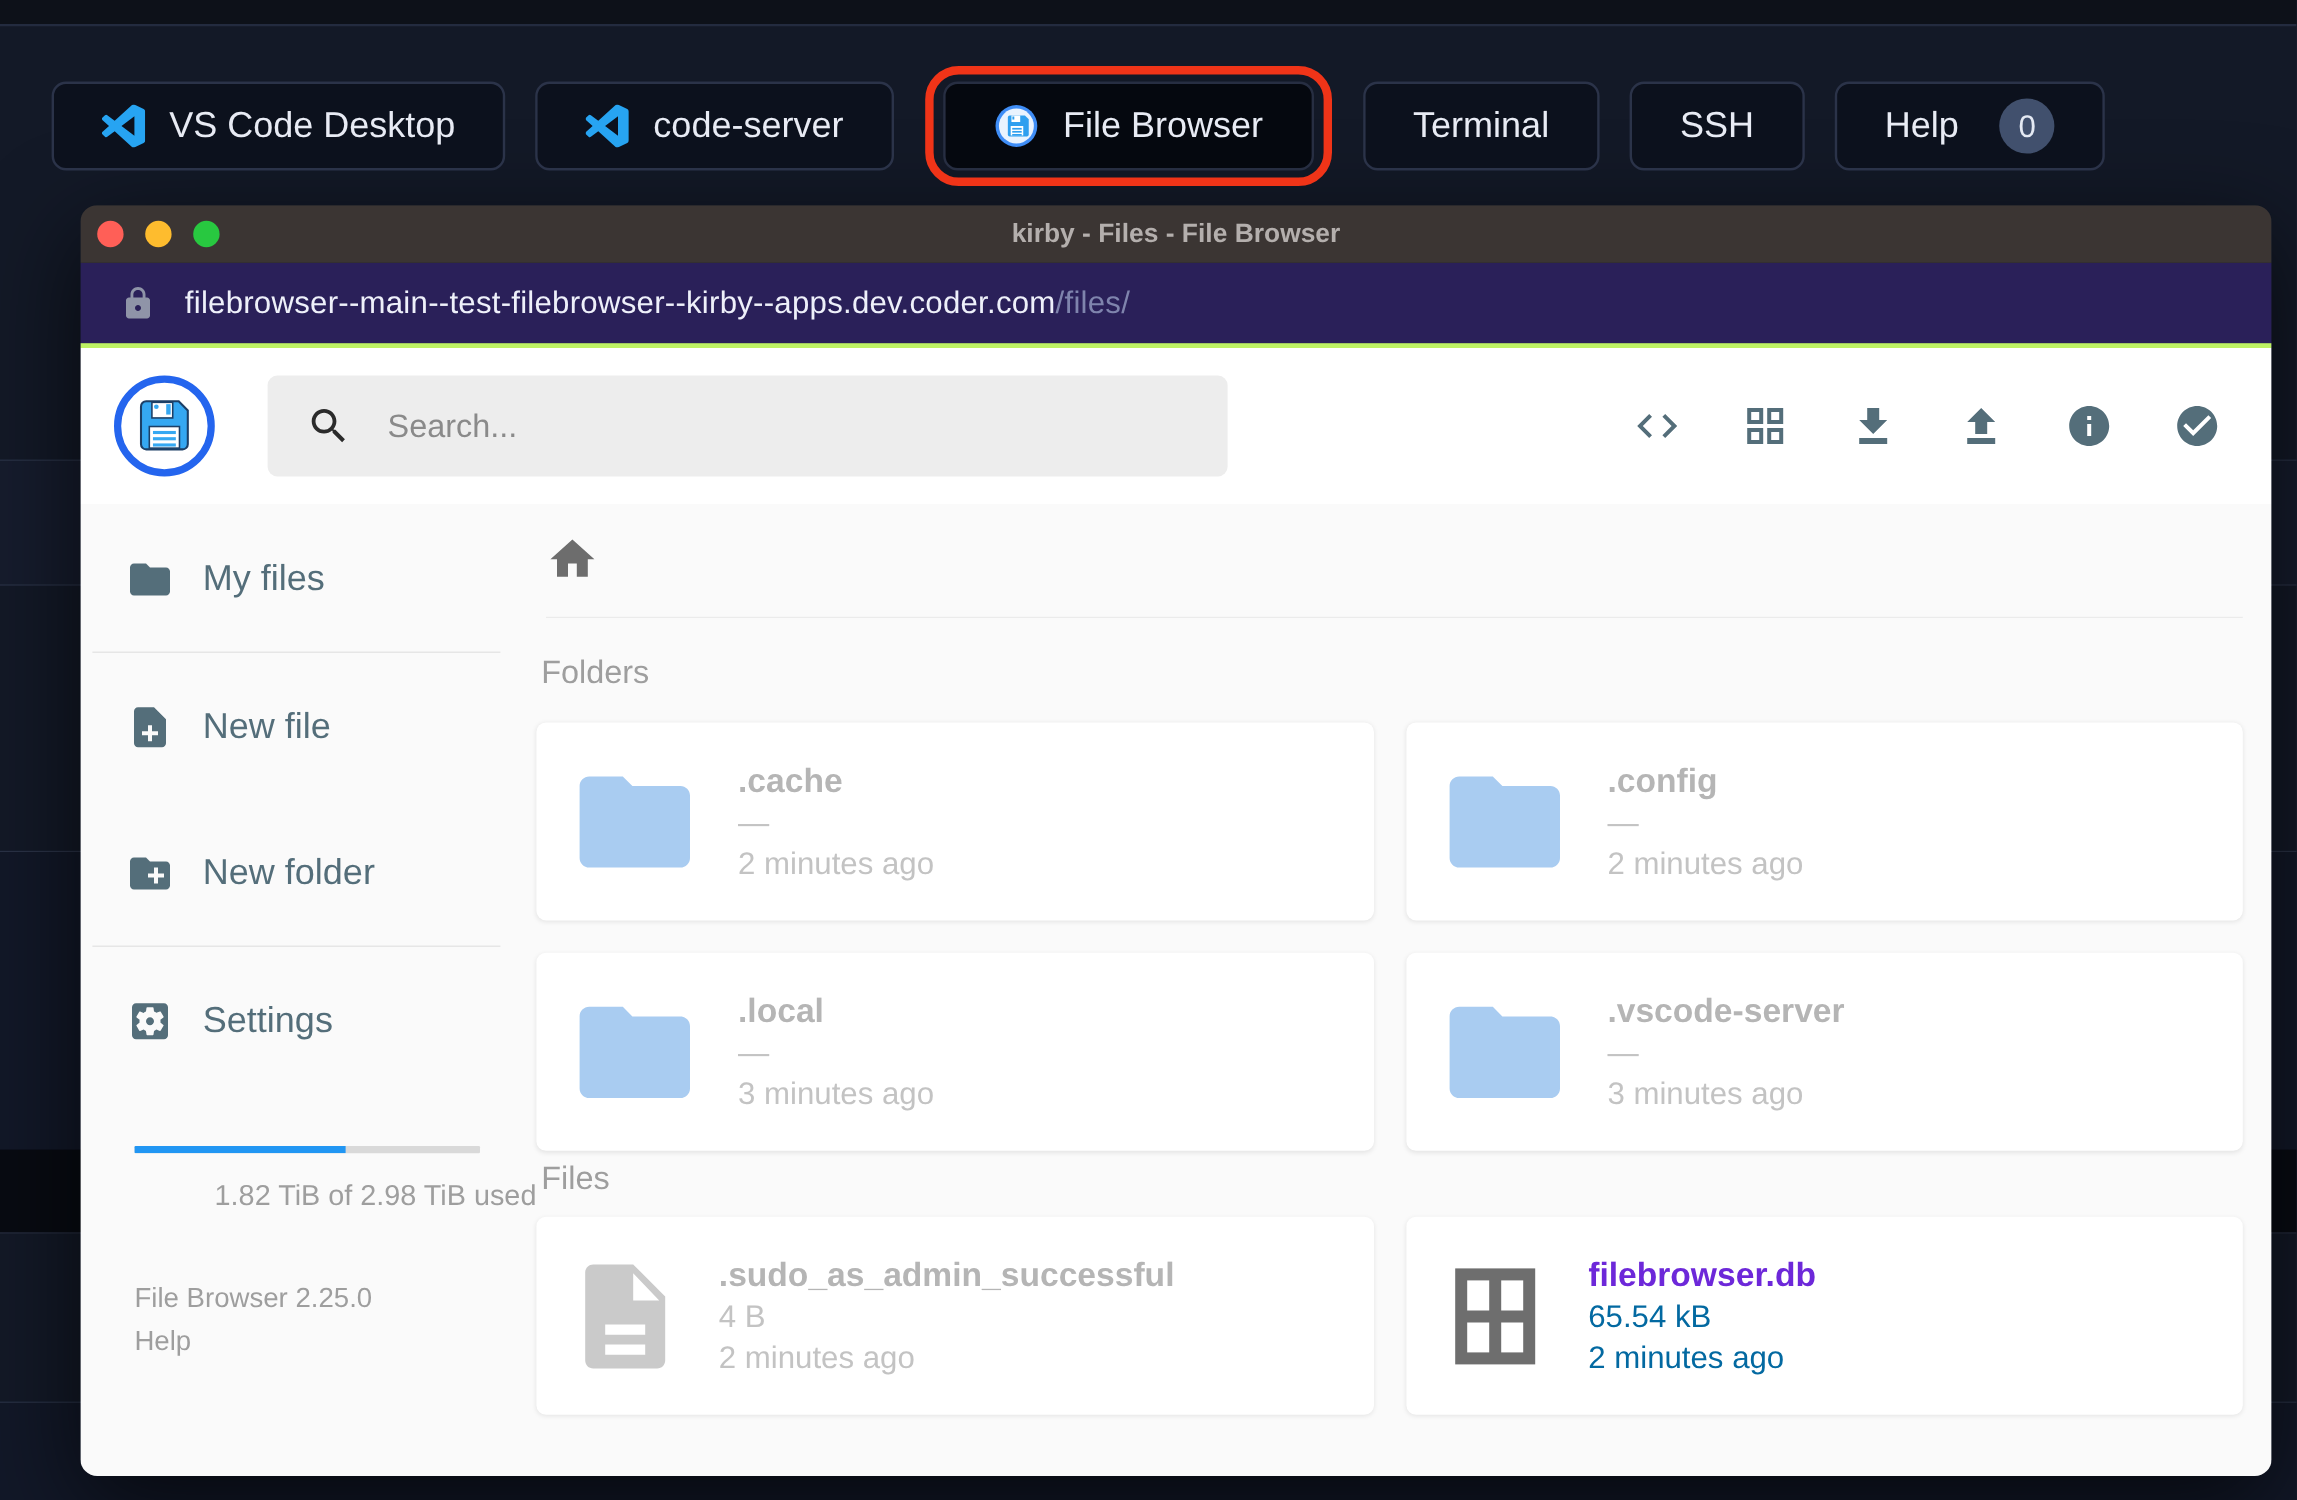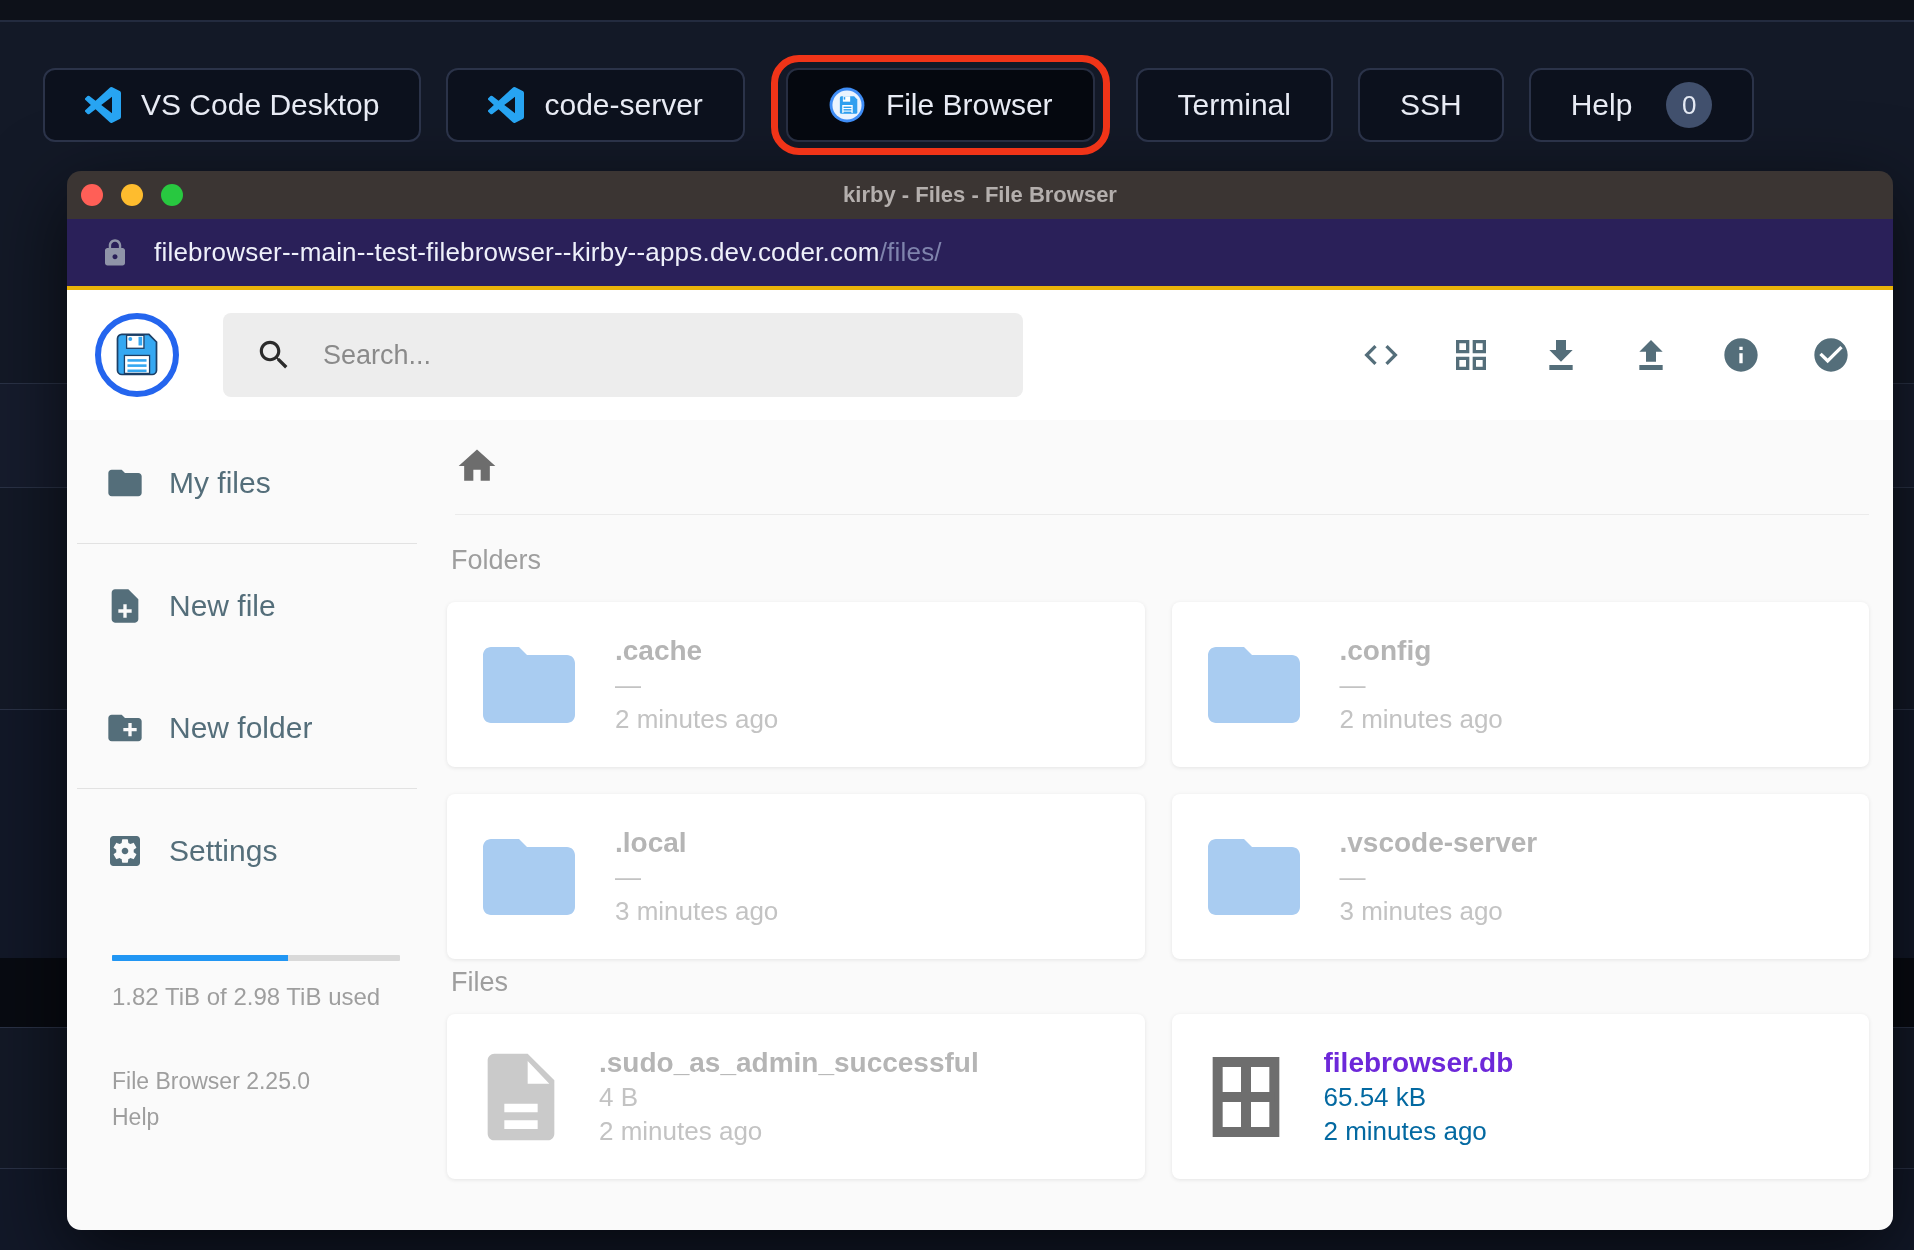--- a/index.html
+++ b/index.html
@@ -24,21 +24,21 @@
 
   
   .window { position:absolute; left:67px; top:171px; width:1826px; height:1059px; border-radius:14px; overflow:hidden; display:flex; flex-direction:column; box-shadow:0 24px 80px rgba(0,0,0,.65); z-index:4; }
   .titlebar { flex:0 0 48px; background:#3b3533; display:flex; align-items:center; position:relative; }
   .traffic { width:22px; height:22px; border-radius:50%; }
   .tl-close { background:#ff5f57; margin-left:14px; }
   .tl-min { background:#febc2e; margin-left:18px; }
   .tl-zoom { background:#28c840; margin-left:18px; }
   .window-title { position:absolute; left:0; right:0; text-align:center; color:#b4afad; font-weight:bold; font-size:22px; pointer-events:none; }
 
-  .urlbar { flex:0 0 71px; background:#2a2059; border-bottom:4px solid #eab308; display:flex; align-items:center; padding-left:33px; gap:24px; }
+  .urlbar { flex:0 0 71px; background:#2a2059; border-bottom:4px solid #bef264; display:flex; align-items:center; padding-left:33px; gap:24px; }
   .url-text { font-size:26px; letter-spacing:.2px; }
   .url-host { color:#eef0fa; }
   .url-path { color:#7f84ad; }
 
   
   .appheader { flex:0 0 130px; background:#ffffff; display:flex; align-items:center; }
   .logo { margin-left:28px; width:84px; height:84px; border-radius:50%; border:6px solid #2465ee; background:#fff; display:flex; align-items:center; justify-content:center; cursor:pointer; }
   .searchbar { margin-left:44px; width:800px; height:84px; background:#ededed; border-radius:8px; display:flex; align-items:center; padding:0 32px; gap:30px; cursor:text; }
   .search-input { border:none; background:transparent; outline:none; font-size:27px; color:#333; flex:1; font-family:"Liberation Sans", sans-serif; }
   .search-input::placeholder { color:#8a8a8a; }
@@ -48,21 +48,21 @@
   
   .appbody { flex:1; background:#fafafa; display:flex; min-height:0; }
   .sidebar { flex:0 0 380px; padding-top:13px; }
   .side-item { height:100px; display:flex; align-items:center; padding-left:38px; gap:24px; color:#546e7a; font-size:30px; font-weight:500; cursor:pointer; }
   .side-item + .side-item { margin-top:22px; }
   .side-divider { height:1px; background:#e2e2e2; margin:10px 30px 12px 10px; }
   .side-divider + .side-item { margin-top:0; }
   .storage { margin:54px 0 0 45px; }
   .progress { width:288px; height:6px; background:#d9d9d9; border-radius:1px; overflow:hidden; }
   .progress-fill { height:100%; background:#2196f3; }
-  .usage-text { margin-top:22px; font-size:24px; color:#9e9e9e; }
+  .usage-text { margin-top:22px; font-size:24px; color:#9e9e9e;text-align:right; }
   .side-footer { margin:52px 0 0 45px; font-size:23px; color:#9e9e9e; line-height:36px; }
   .side-footer div { cursor:pointer; width:fit-content; }
 
   .content { flex:1; padding:24px 24px 0 0; min-width:0; }
   .breadcrumb { margin-left:8px; height:44px; display:flex; align-items:center; }
   .home-btn { cursor:pointer; display:flex; }
   .content-divider { height:1px; background:#ebebeb; margin:26px 0 0 8px; }
   .section-title { margin:30px 0 0 4px; font-size:27px; color:#9e9e9e; font-weight:500; }
   .grid { display:grid; grid-template-columns:1fr 1fr; gap:27px; margin-top:26px; }
   .grid.files-grid { margin-top:16px; }

